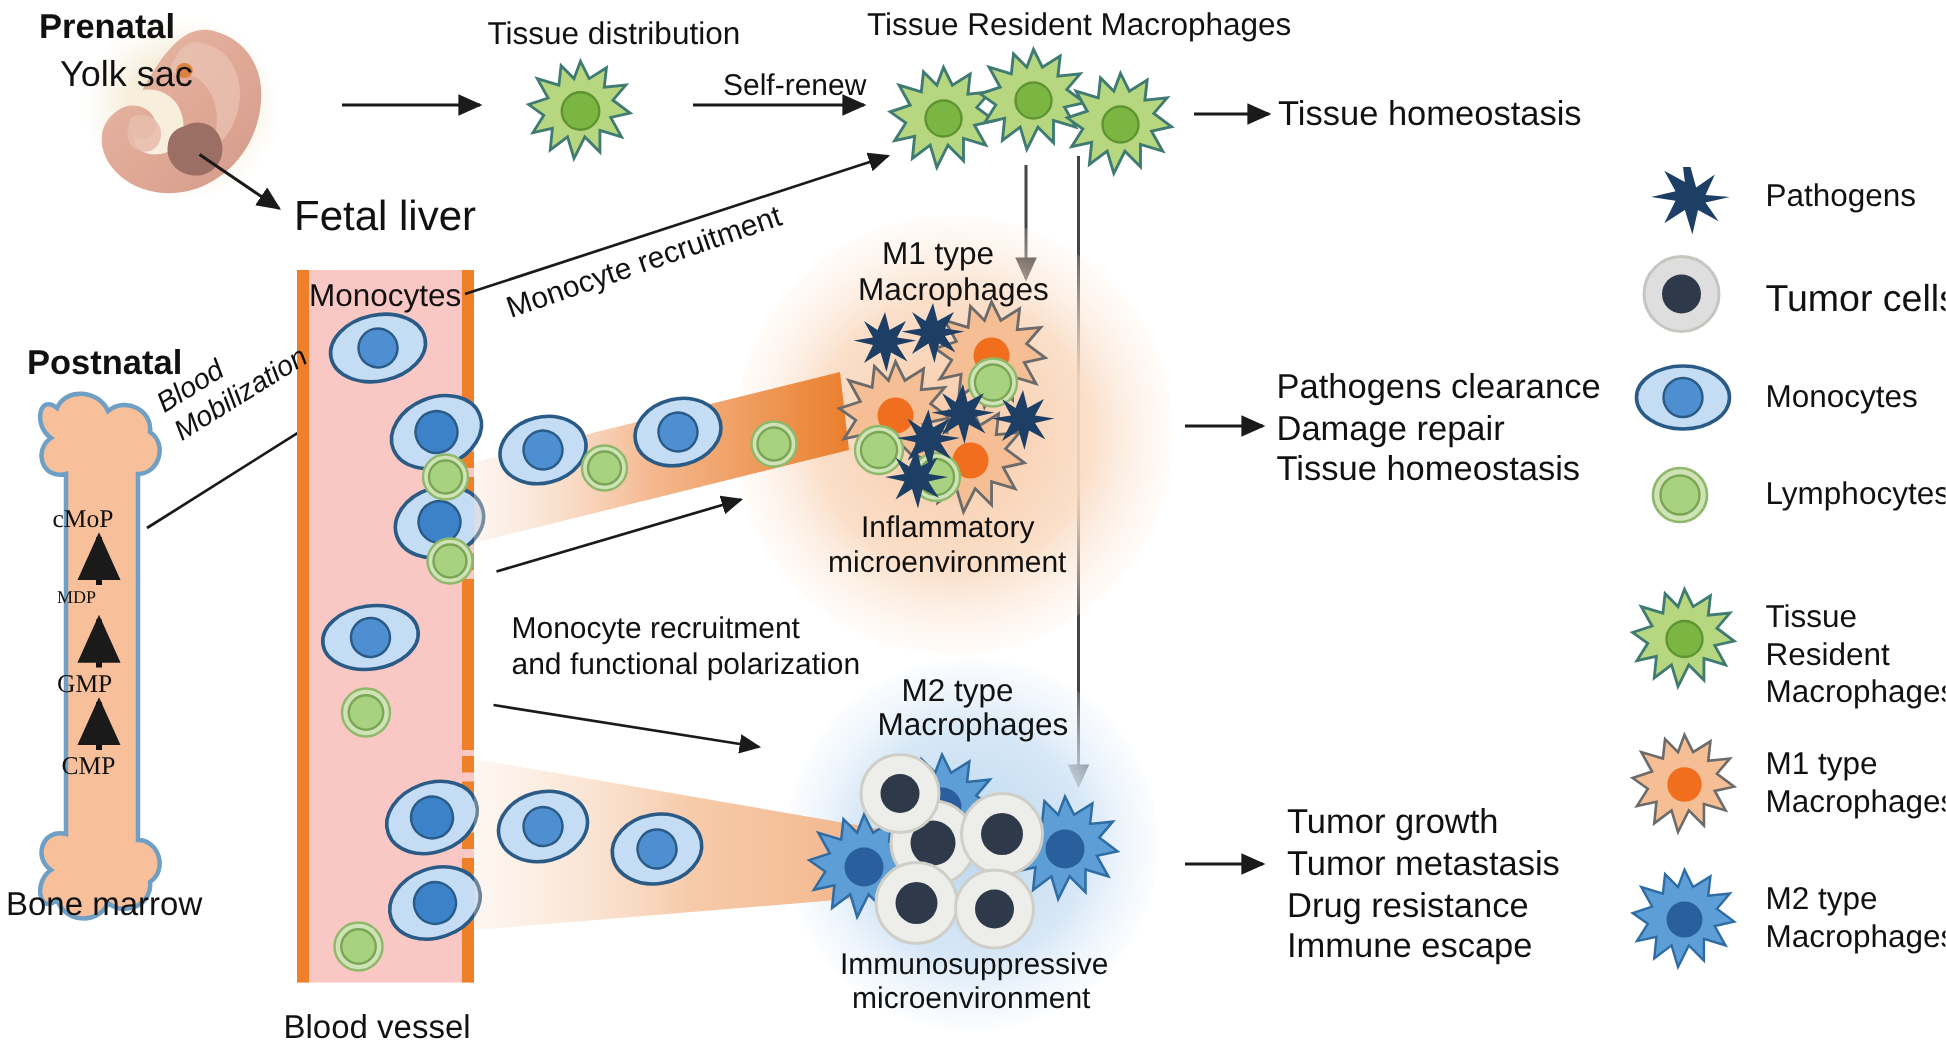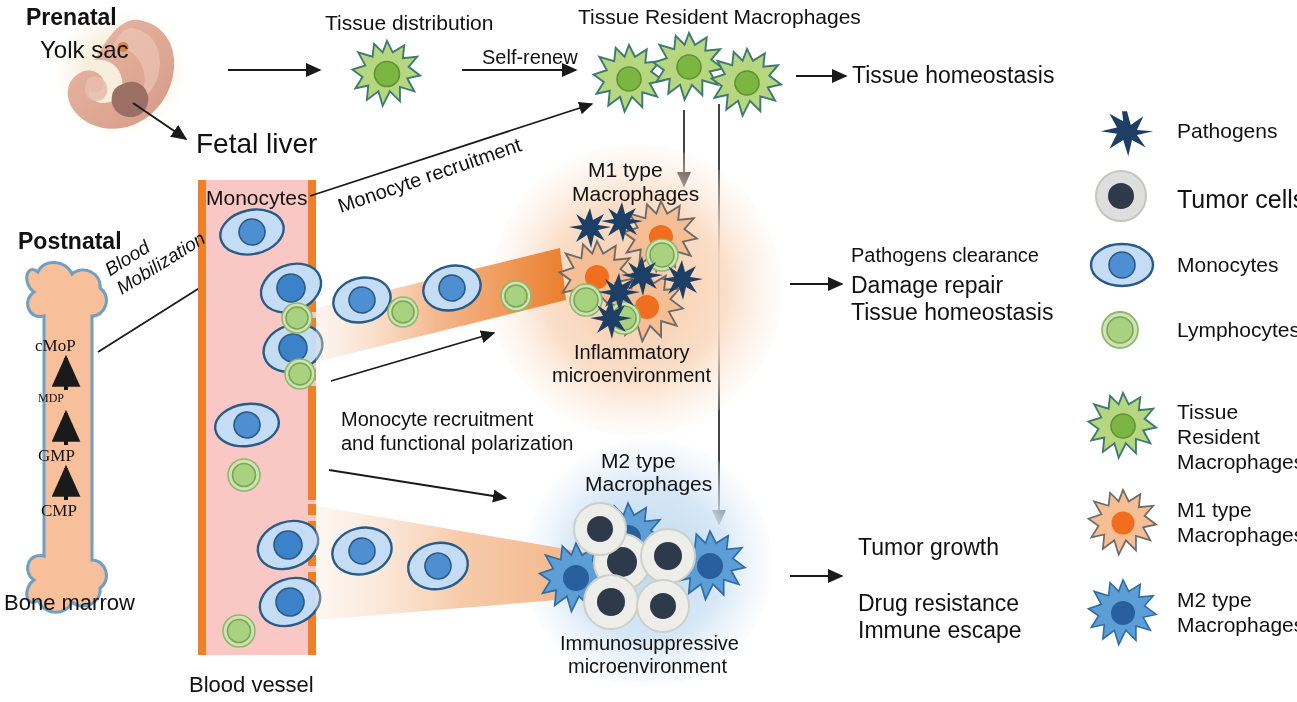--- a/index.html
+++ b/index.html
@@ -341,30 +341,31 @@
 <div class="lbl rot-label" style="left:335px;top:196px;font-size:20px;transform:rotate(-19deg);">Monocyte recruitment</div>
 
 <div class="lbl" style="left:341px;top:408px;font-size:20px;">Monocyte recruitment</div>
 <div class="lbl" style="left:341px;top:432px;font-size:20px;">and functional polarization</div>
 
 <div class="lbl" style="left:588px;top:158px;font-size:21px;">M1 type</div>
 <div class="lbl" style="left:572px;top:182px;font-size:21px;">Macrophages</div>
 <div class="lbl" style="left:574px;top:341px;font-size:20px;">Inflammatory</div>
 <div class="lbl" style="left:552px;top:364px;font-size:20px;">microenvironment</div>
 
-<div class="lbl" style="left:851px;top:244px;font-size:20px;text-align:right;">Pathogens clearance</div>
+<div class="lbl" style="left:851px;top:244px;font-size:23px;text-align:right;">Pathogens clearance</div>
 <div class="lbl" style="left:851px;top:272px;font-size:23px;">Damage repair</div>
 <div class="lbl" style="left:851px;top:299px;font-size:23px;">Tissue homeostasis</div>
 
 <div class="lbl" style="left:601px;top:449px;font-size:21px;">M2 type</div>
 <div class="lbl" style="left:585px;top:472px;font-size:21px;">Macrophages</div>
 <div class="lbl" style="left:560px;top:632px;font-size:20px;">Immunosuppressive</div>
 <div class="lbl" style="left:568px;top:655px;font-size:20px;">microenvironment</div>
 
 <div class="lbl" style="left:858px;top:534px;font-size:23px;">Tumor growth</div>
+<div class="lbl" style="left:858px;top:562px;font-size:23px;">Tumor metastasis</div>
 <div class="lbl" style="left:858px;top:590px;font-size:23px;">Drug resistance</div>
 <div class="lbl" style="left:858px;top:617px;font-size:23px;">Immune escape</div>
 
 <div class="lbl" style="left:1177px;top:119px;font-size:21px;">Pathogens</div>
 <div class="lbl" style="left:1177px;top:185px;font-size:25px;">Tumor cells</div>
 <div class="lbl" style="left:1177px;top:253px;font-size:21px;">Monocytes</div>
 <div class="lbl" style="left:1177px;top:318px;font-size:21px;">Lymphocytes</div>
 <div class="lbl" style="left:1177px;top:400px;font-size:21px;white-space:pre-line;">Tissue Resident
 Macrophages</div>
 <div class="lbl" style="left:1177px;top:498px;font-size:21px;white-space:pre-line;">M1 type

